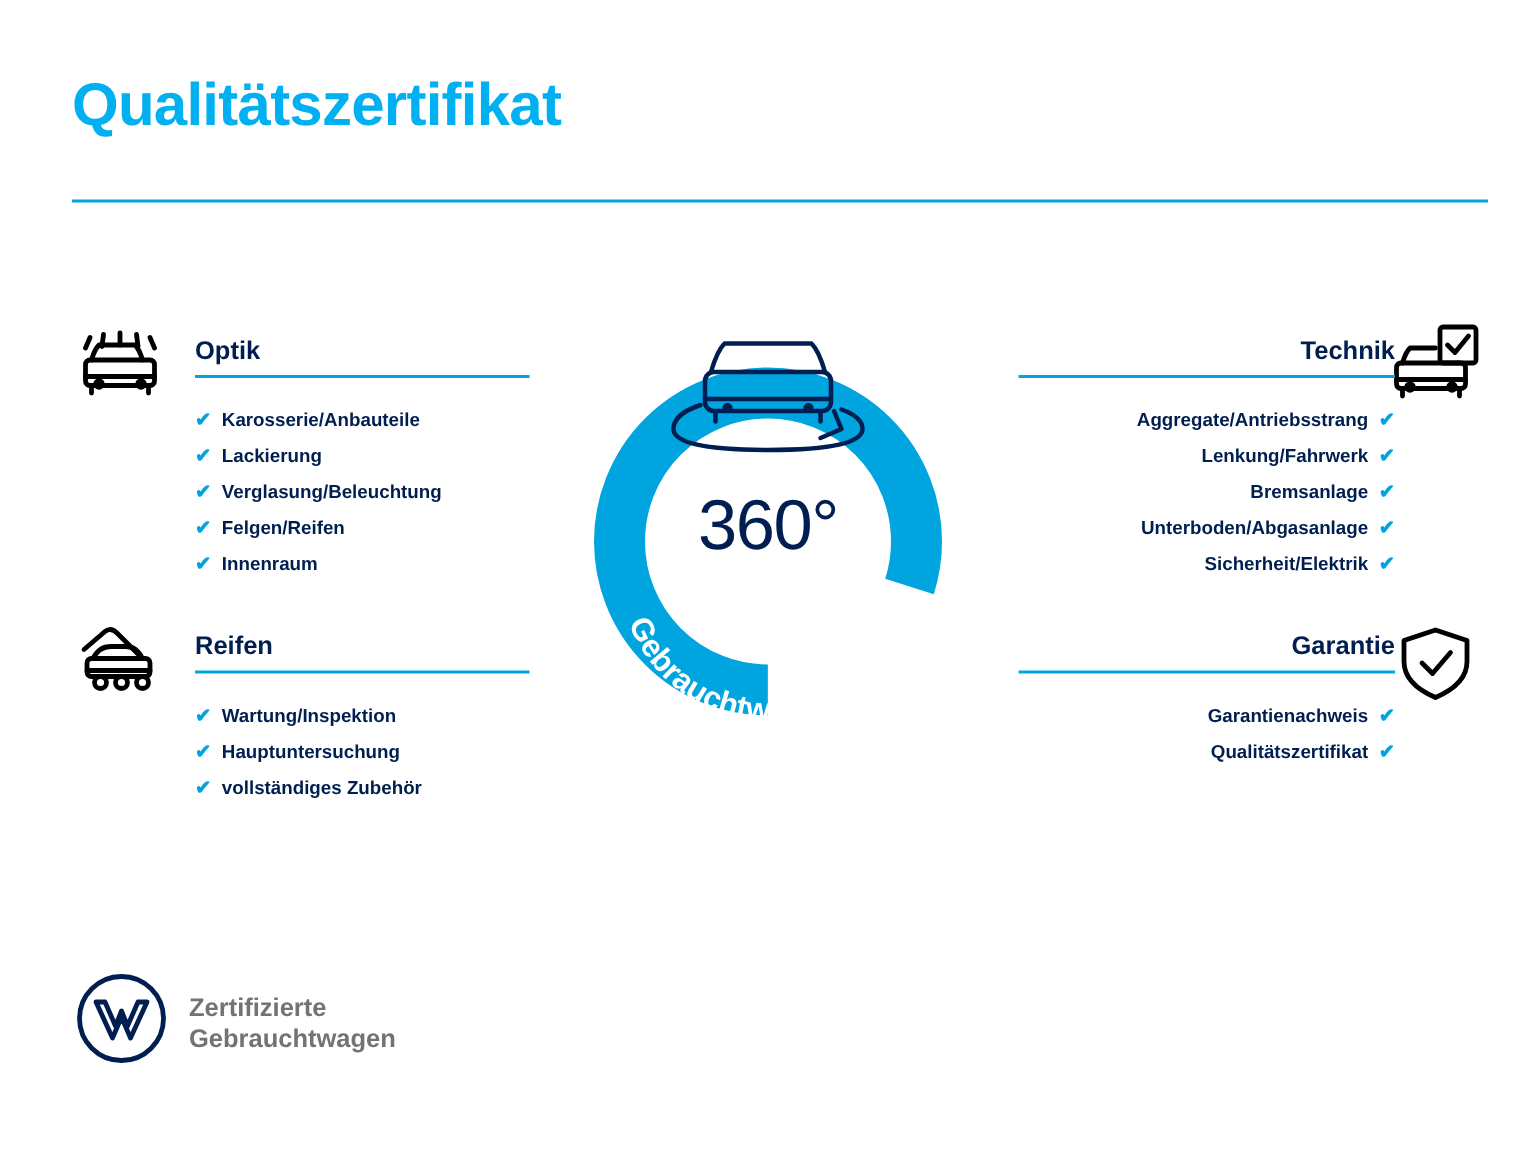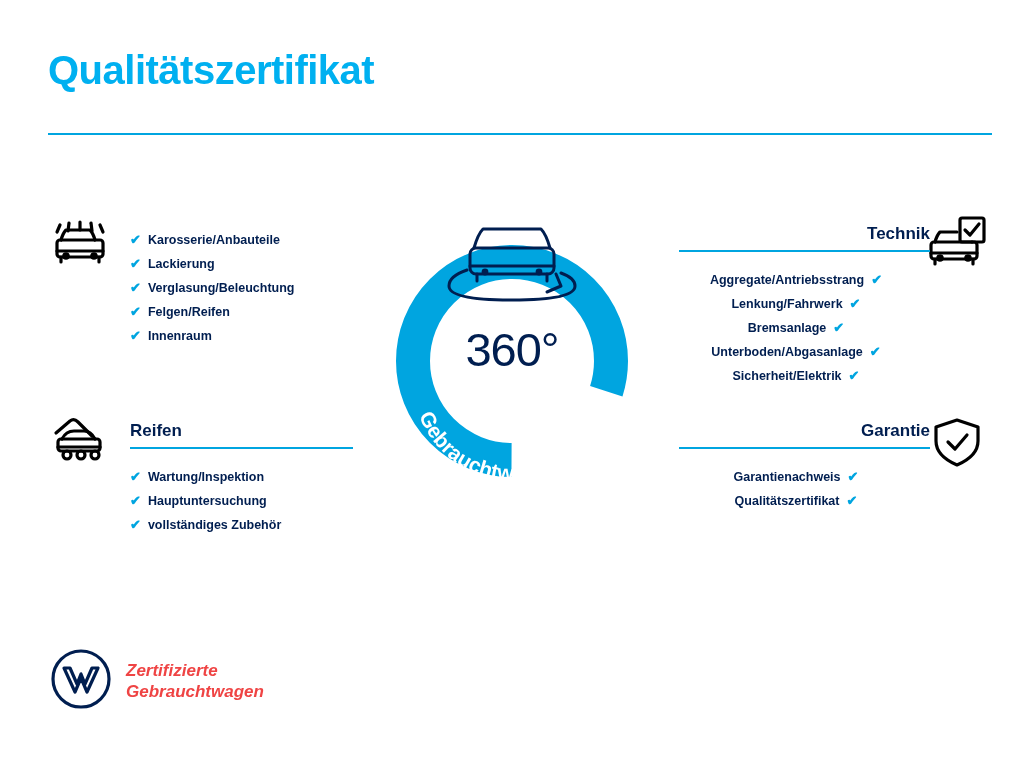--- a/index.html
+++ b/index.html
@@ -64,21 +64,21 @@
   }
 
   
   .left .section-title { left: 82px; }
   .left .section-rule { left: 82px; width: 223px; }
   .left .item { text-align: left; }
 
   
   .right .section-title { right: 62px; }
   .right .section-rule { right: 62px; width: 251px; }
-  .right .item { text-align: center; }
+  .right .item { text-align: right; }
 
   .items {
     margin-top: 16px;
   }
   .item {
     font-size: 12.5px;
     font-weight: bold;
     color: #001e50;
     line-height: 24px;
     white-space: nowrap;
@@ -133,23 +133,22 @@
     position: absolute;
     left: 50px;
     top: 648px;
     display: flex;
     align-items: center;
     gap: 14px;
   }
   .footer-text {
     font-size: 17px;
     font-weight: bold;
-    color: #ef4444;
+    color: #737373;
     line-height: 21px;
-    font-style: italic;
   }
 </style>
 </head>
 <body>
 
 <div class="page">
 
   <div class="title">Qualitätszertifikat</div>
   <div class="title-rule"></div>
 
@@ -165,20 +164,24 @@
           <line x1="13" y1="45" x2="13" y2="50"></line>
           <line x1="51" y1="45" x2="51" y2="50"></line>
           <line x1="12" y1="13" x2="9" y2="20"></line>
           <line x1="21" y1="11" x2="20" y2="19"></line>
           <line x1="32" y1="10" x2="32" y2="18"></line>
           <line x1="43" y1="11" x2="44" y2="19"></line>
           <line x1="52" y1="13" x2="55" y2="20"></line>
         </g>
       </svg>
     </div>
+    <div class="section-head">
+      <div class="section-title">Optik</div>
+      <div class="section-rule"></div>
+    </div>
     <div class="items">
       <div class="item"><span class="check">✔</span><span>Karosserie/Anbauteile</span></div>
       <div class="item"><span class="check">✔</span><span>Lackierung</span></div>
       <div class="item"><span class="check">✔</span><span>Verglasung/Beleuchtung</span></div>
       <div class="item"><span class="check">✔</span><span>Felgen/Reifen</span></div>
       <div class="item"><span class="check">✔</span><span>Innenraum</span></div>
     </div>
   </div>
 
   <div class="section right" style="right:32px; top:212px; width:330px;">

